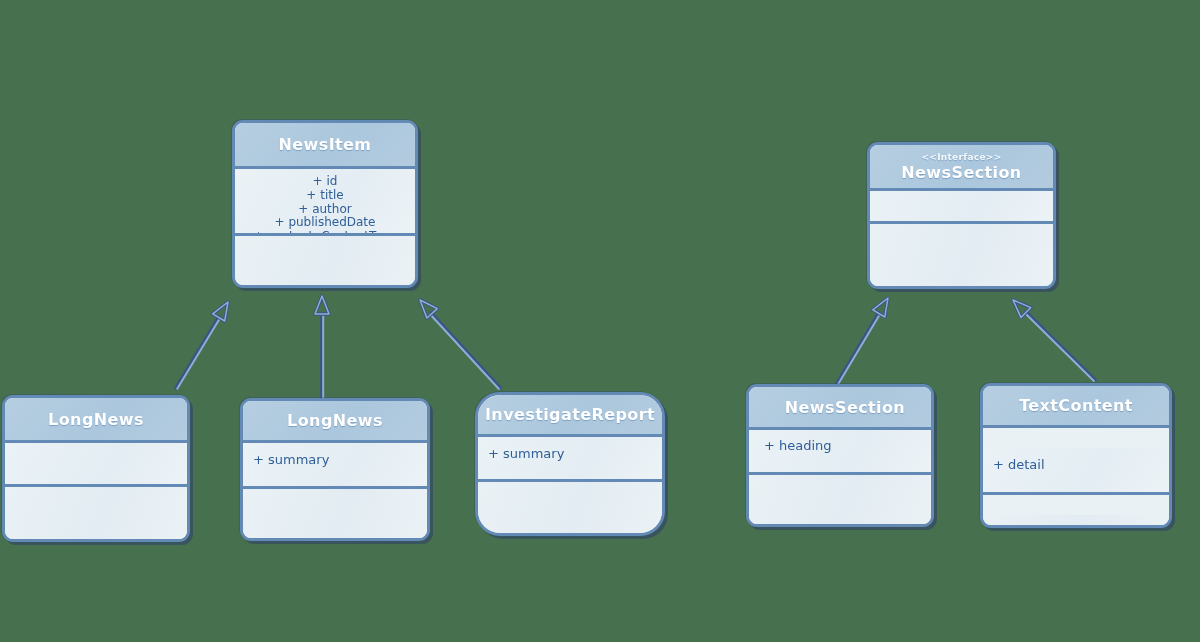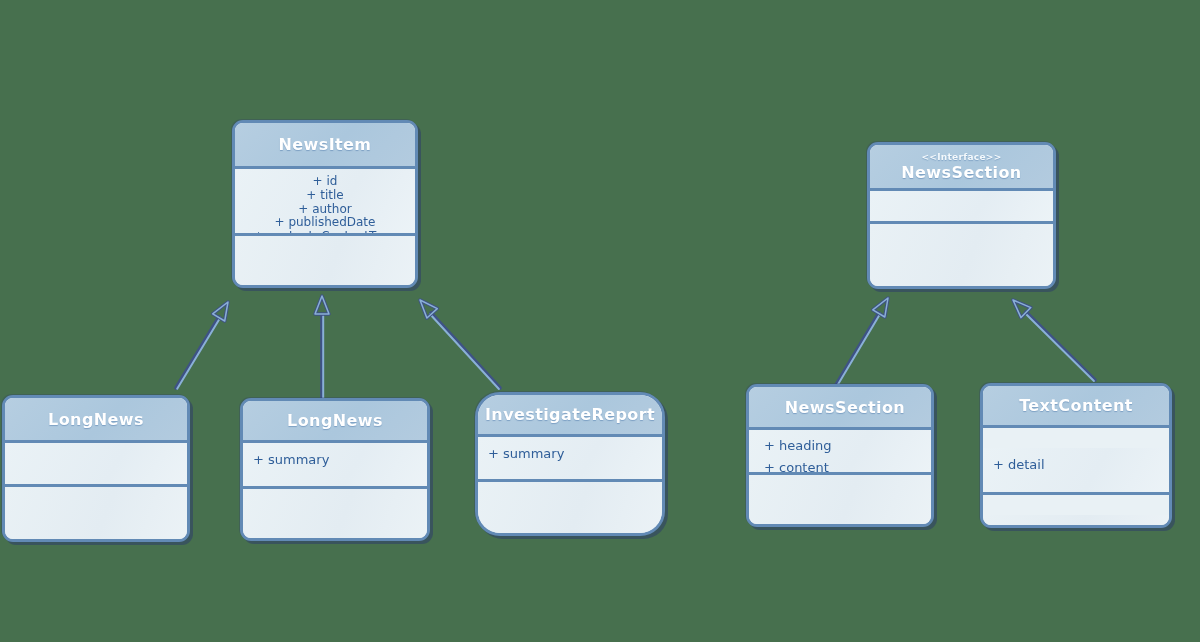--- a/index.html
+++ b/index.html
@@ -170,21 +170,20 @@
       </div>
     <div class="uml-methods"></div>
   </div>
 
   <div class="uml-class" style="left:746px; top:384px; width:188px; height:143px;">
     <div class="uml-header" style="height:43px;padding-left:10px;">
       <span class="uml-title">NewsSection</span>
     </div>
     <div class="uml-attrs loose" style="height:45px;">
         <div class="attr-line">+ heading</div>
-        <div class="attr-line">+ content</div>
       </div>
     <div class="uml-methods"></div>
   </div>
 
   <div class="uml-class" style="left:980px; top:383px; width:192px; height:145px;gap:20px;">
     <div class="uml-header" style="height:42px;">
       <span class="uml-title">TextContent</span>
     </div>
     <div class="uml-attrs" style="height:47px;">
         <div class="attr-line">+ detail</div>

